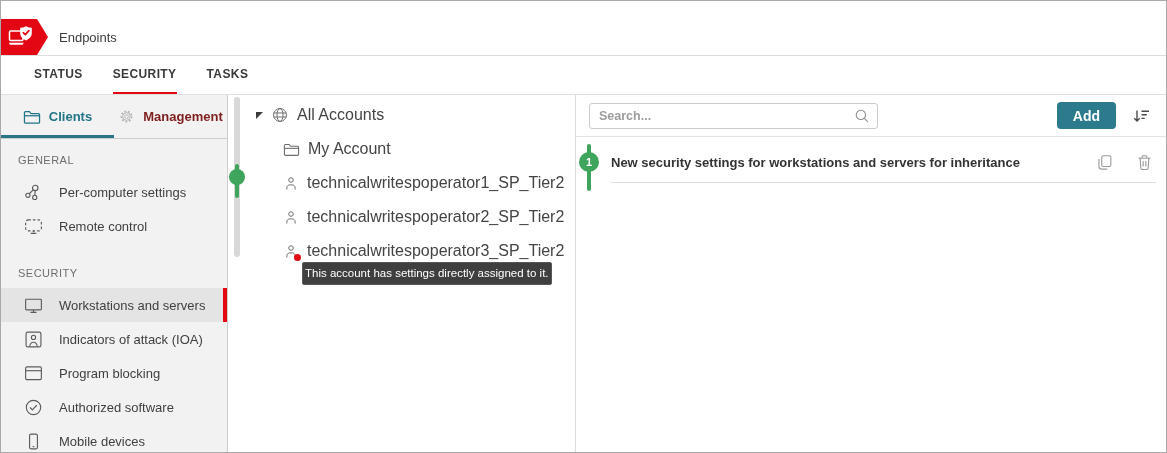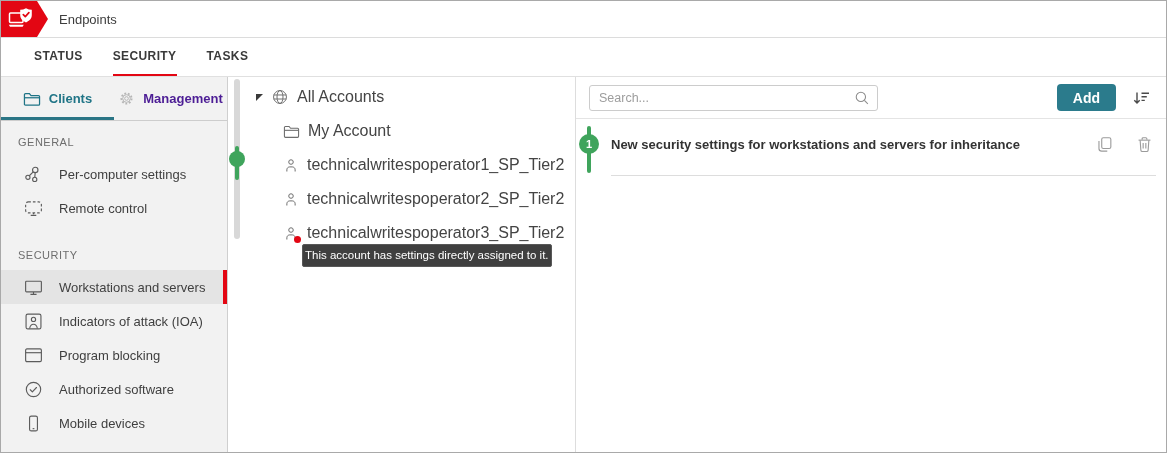--- a/index.html
+++ b/index.html
@@ -1,40 +1,40 @@
 <!DOCTYPE html>
 <html><head>
 <meta charset="utf-8">
 <style>
   * { margin:0; padding:0; box-sizing:border-box; }
   html,body { width:1167px; height:453px; overflow:hidden; }
   body { font-family:"Liberation Sans", sans-serif; color:#3d3d3d; background:#fff; }
   .app { width:1167px; height:453px; border:1px solid #a9a9a9; background:#fff; display:flex; flex-direction:column; }
 
   
-  .topbar { height:37px; border-bottom:1px solid #dcdcdc; display:flex; align-items:center; flex:0 0 auto; }
+  .topbar { height:37px; border-bottom:1px solid #dcdcdc; display:flex; align-items:center; flex:0 0 auto;margin-top:18px; }
   .logo { width:47px; height:36px; background:#e30613; clip-path:polygon(0 0,36px 0,47px 50%,36px 100%,0 100%);
           display:flex; align-items:center; justify-content:flex-start; padding-left:7px; flex:0 0 auto; }
   .app-title { font-size:13px; color:#3d3d3d; margin-left:11px; }
 
   
   .main-tabs { height:39px; border-bottom:1px solid #e0e0e0; display:flex; align-items:stretch; padding-left:33px; gap:30px; flex:0 0 auto; }
   .main-tab { display:flex; align-items:center; font-size:12px; font-weight:700; letter-spacing:.4px; color:#3a3a3a;
               border-bottom:2px solid transparent; cursor:pointer; }
   .main-tab.active { border-bottom-color:#e30613; }
 
   
   .content { flex:1; display:flex; min-height:0; }
 
   
   .sidebar { width:227px; flex:0 0 auto; background:#f2f2f2; border-right:1px solid #cfcfcf; overflow:hidden; }
   .side-tabs { height:44px; display:flex; border-bottom:1px solid #cdcdcd; background:#f2f2f2; }
   .side-tab { flex:1; display:flex; align-items:center; justify-content:center; gap:8px; font-size:13px; font-weight:700; cursor:pointer; }
   .side-tab.active { color:#1f7486; box-shadow:inset 0 -3px 0 #2a7585; }
-  .side-tab.disabled { color:#4c1d95; }
+  .side-tab.disabled { color:#7f1d1d; }
   .side-tab svg { flex:0 0 auto; }
   .section-title { font-size:11px; color:#6e6e6e; letter-spacing:.5px; padding:15px 16px 9px 17px; }
   .section + .section .section-title { padding-top:24px; }
   .side-item { height:34px; display:flex; align-items:center; padding-left:22px; gap:15px; font-size:13px; color:#3f3f3f; cursor:pointer; }
   .side-item svg { flex:0 0 auto; color:#5c5c5c; }
   .side-item.selected { background:#e4e4e4; border-right:4px solid #e30613; }
 
   
   .tree-panel { width:348px; flex:0 0 auto; background:#fff; border-right:1px solid #ddd; position:relative; }
   .split-track { position:absolute; left:6px; top:2px; width:6px; height:160px; background:#d8d8d8; border-radius:3px; }
@@ -47,30 +47,30 @@
   .tree-icon { position:relative; display:inline-flex; color:#6d6d6d; }
   .red-dot { position:absolute; right:-2px; bottom:-1px; width:7px; height:7px; border-radius:50%; background:#e30613; }
   .tooltip { position:absolute; left:74px; top:167px; background:#3f3f3f; color:#fff; font-size:11.5px;
              padding:4px 2px 5px; border-radius:2px; border:1px solid #585858; white-space:nowrap; }
 
   
   .panel { flex:1; background:#fff; position:relative; min-width:0; }
   .toolbar { height:42px; display:flex; align-items:center; border-bottom:1px solid #e4e4e4; padding:0 9px 0 13px; }
   .search-wrap { position:relative; width:289px; height:26px; }
   .search-wrap input { width:100%; height:100%; border:1px solid #ccc; border-radius:3px; padding:0 30px 0 9px;
-                       font-size:12.5px; font-family:"Liberation Sans", sans-serif; color:#000000; outline:none; }
+                       font-size:12.5px; font-family:"Liberation Sans", sans-serif; color:#000000; outline:none;font-weight:bold; }
   .search-wrap input::placeholder { color:#9d9d9d; }
   .search-wrap svg { position:absolute; right:7px; top:4px; color:#8c8c8c; }
   .add-btn { margin-left:auto; height:27px; min-width:58px; background:#2b7b8c; color:#fff; border:none; border-radius:4px;
              font-size:14px; font-weight:700; font-family:"Liberation Sans", sans-serif; cursor:pointer; padding:0 16px; }
   .sort-btn { margin:0 6px 0 15px; color:#4a4a4a; display:inline-flex; cursor:pointer; background:none; border:none; }
   .callout-line { position:absolute; left:11px; top:49px; width:4px; height:47px; background:#3fa45c; border-radius:2px; }
   .callout-circle { position:absolute; left:3px; top:57px; width:20px; height:20px; border-radius:50%; background:#3fa45c;
                     color:#fff; font-size:11px; font-weight:700; display:flex; align-items:center; justify-content:center; }
-  .list-row { margin:0 10px 0 35px; padding:16px 2px 21px 0; border-bottom:1px solid #ddd; display:flex; align-items:center; }
+  .list-row { margin:0 10px 0 35px; padding:16px 2px 10px 0; border-bottom:1px solid #ddd; display:flex; align-items:center; }
   .row-title { font-size:13px; font-weight:700; color:#333; }
   .row-actions { margin-left:auto; display:flex; gap:21px; color:#9b9b9b; }
   .row-actions span { display:inline-flex; cursor:pointer; }
   svg { display:block; }
 </style>
 </head>
 <body>
 
 <div class="app">
 

